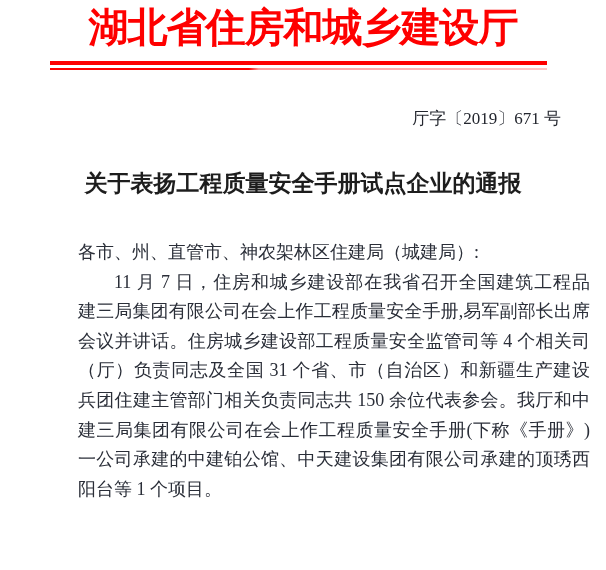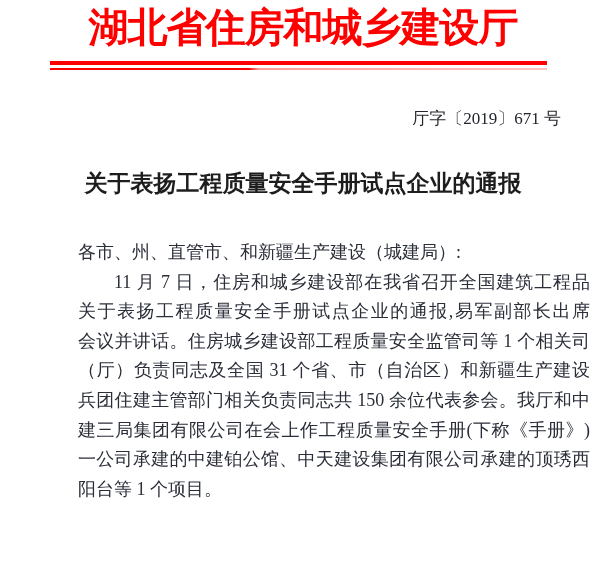--- a/index.html
+++ b/index.html
@@ -97,24 +97,24 @@
   <div class="rule">
     <div class="rule-thick"></div>
     <div class="rule-thin"></div>
   </div>
 
   <div class="docnum">厅字〔2019〕671 号</div>
 
   <h1 class="title">关于表扬工程质量安全手册试点企业的通报</h1>
 
   <div class="body-text">
-      <div class="line no-justify">各市、州、直管市、和新疆生产建设（城建局）:</div>
+      <div class="line no-justify">各市、州、直管市、神农架林区住建局（城建局）:</div>
       <div class="line indent">11 月 7 日，住房和城乡建设部在我省召开全国建筑工程品</div>
-      <div class="line">关于表扬工程质量安全手册试点企业的通报,易军副部长出席</div>
-      <div class="line">会议并讲话。住房城乡建设部工程质量安全监管司等 1 个相关司</div>
+      <div class="line">建三局集团有限公司在会上作工程质量安全手册,易军副部长出席</div>
+      <div class="line">会议并讲话。住房城乡建设部工程质量安全监管司等 4 个相关司</div>
       <div class="line">（厅）负责同志及全国 31 个省、市（自治区）和新疆生产建设</div>
       <div class="line">兵团住建主管部门相关负责同志共 150 余位代表参会。我厅和中</div>
       <div class="line">建三局集团有限公司在会上作工程质量安全手册(下称《手册》)</div>
       <div class="line">一公司承建的中建铂公馆、中天建设集团有限公司承建的顶琇西</div>
       <div class="line no-justify">阳台等 1 个项目。</div>
     </div>
 
 </div>
 
 </body></html>

